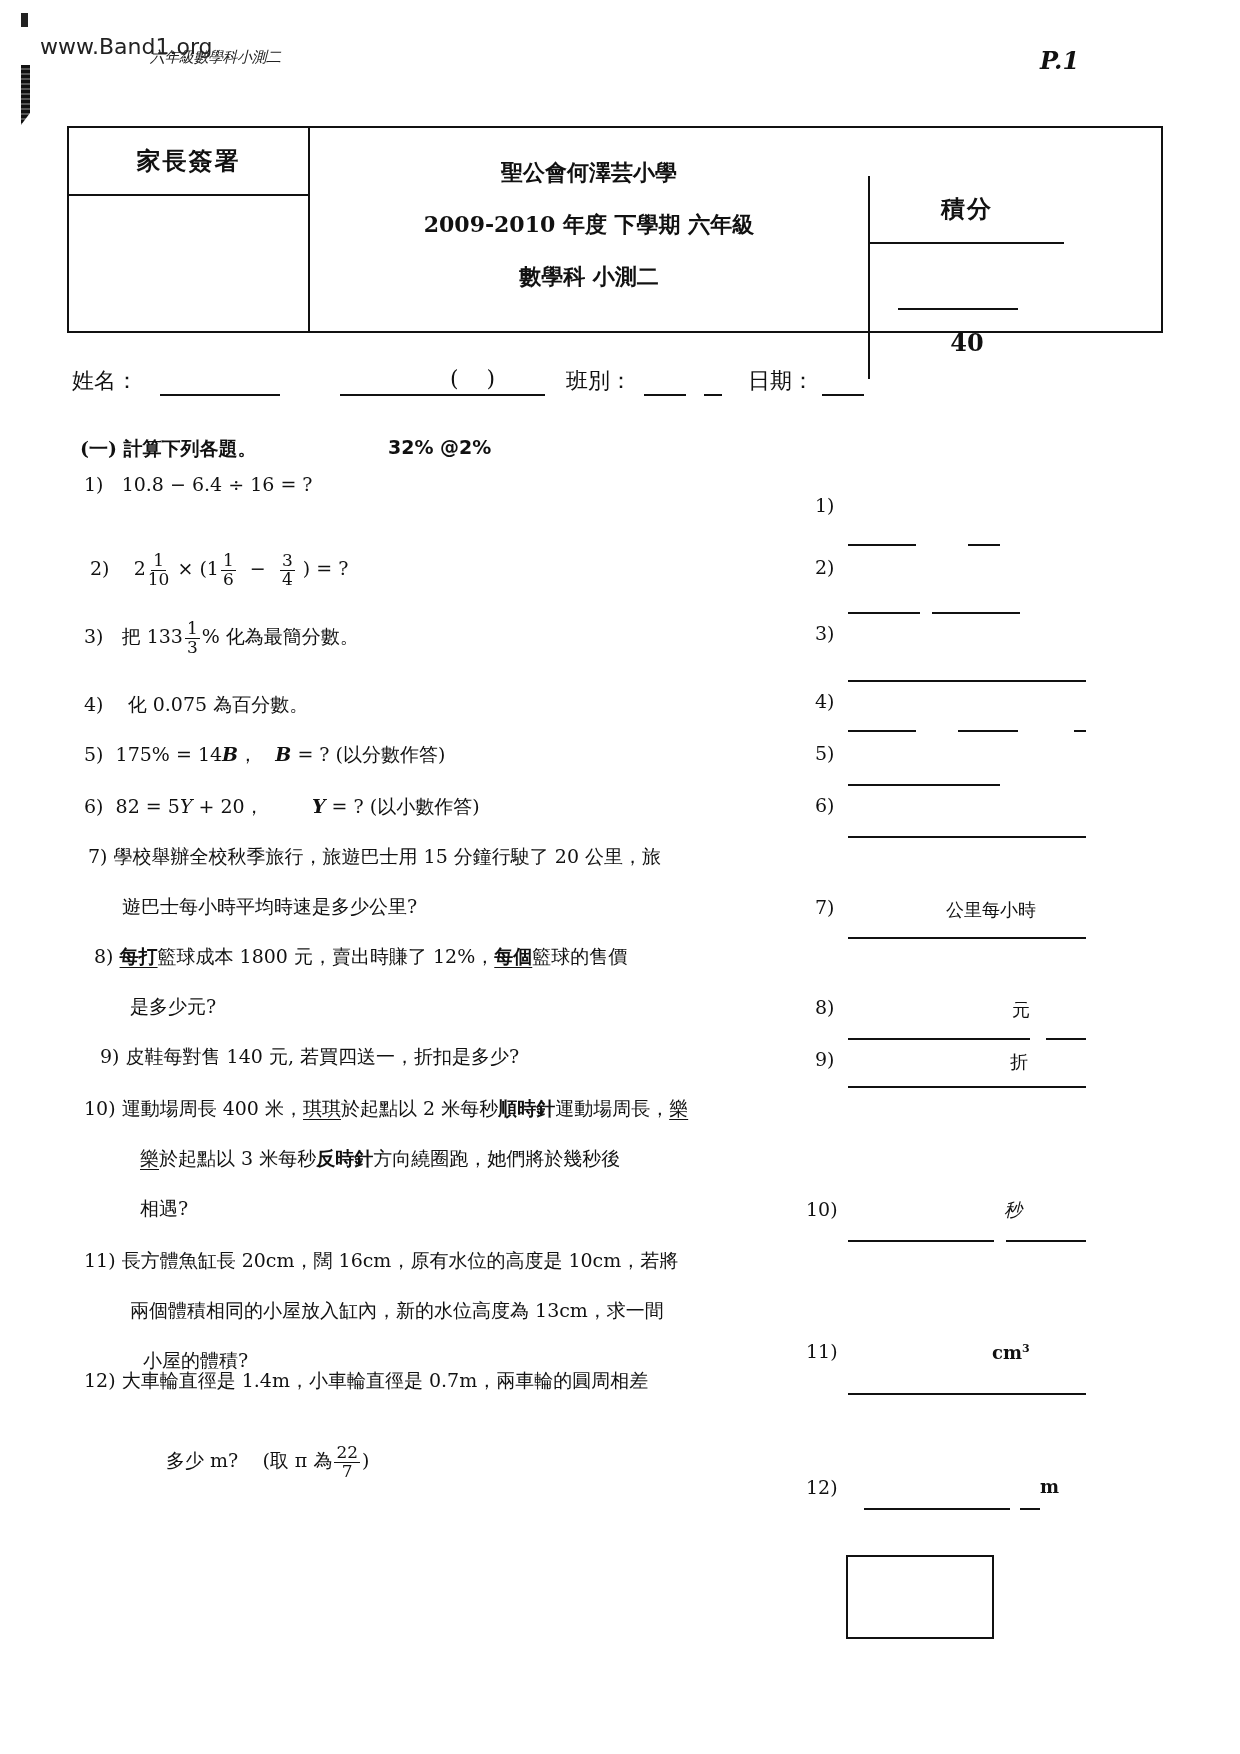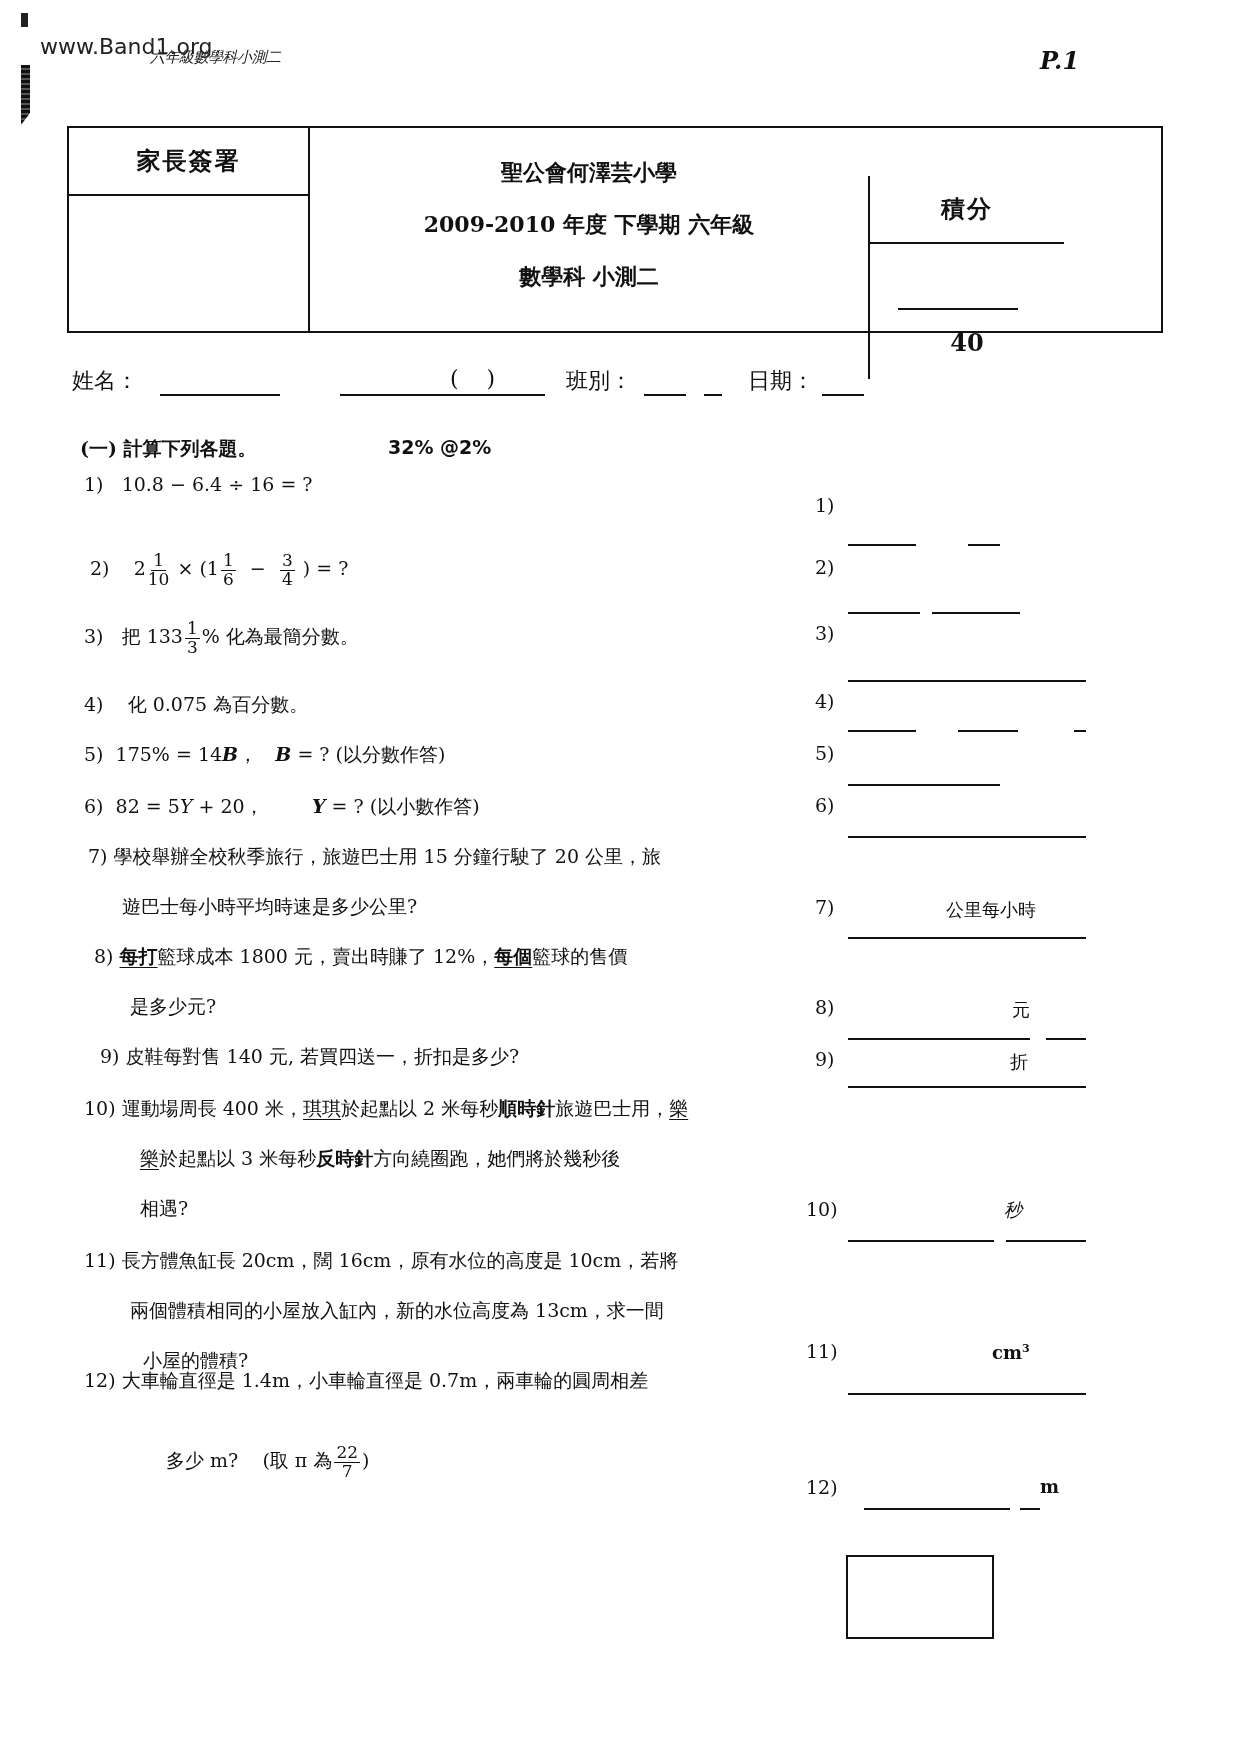--- a/index.html
+++ b/index.html
@@ -141,21 +141,21 @@
 <div class="q" style="left:94px;top:944px;">
   <span class="qnum">8)</span>&nbsp;<span class="u">每打</span><span>籃球成本 1800 元，賣出時賺了 12%，</span><span class="u">每個</span><span>籃球的售價</span>
 </div>
 <div class="q" style="left:130px;top:994px;">是多少元?</div>
 
 <div class="q" style="left:100px;top:1044px;">
   <span class="qnum">9)</span>&nbsp;<span>皮鞋每對售 140 元, 若買四送一，折扣是多少?</span>
 </div>
 
 <div class="q" style="left:84px;top:1096px;">
-  <span class="qnum">10)</span>&nbsp;<span>運動場周長 400 米，</span><span class="u" style="font-weight:normal">琪琪</span><span>於起點以 2 米每秒</span><span class="b">順時針</span><span>旅遊巴士用，</span><span class="u" style="font-weight:normal">樂</span>
+  <span class="qnum">10)</span>&nbsp;<span>運動場周長 400 米，</span><span class="u" style="font-weight:normal">琪琪</span><span>於起點以 2 米每秒</span><span class="b">順時針</span><span>運動場周長，</span><span class="u" style="font-weight:normal">樂</span>
 </div>
 <div class="q" style="left:140px;top:1146px;">
   <span class="u" style="font-weight:normal">樂</span><span>於起點以 3 米每秒</span><span class="b">反時針</span><span>方向繞圈跑，她們將於幾秒後</span>
 </div>
 <div class="q" style="left:140px;top:1196px;">相遇?</div>
 
 <div class="q" style="left:84px;top:1248px;">
   <span class="qnum">11)</span>&nbsp;<span>長方體魚缸長 20cm，闊 16cm，原有水位的高度是 10cm，若將</span>
 </div>
 <div class="q" style="left:130px;top:1298px;">兩個體積相同的小屋放入缸內，新的水位高度為 13cm，求一間</div>

